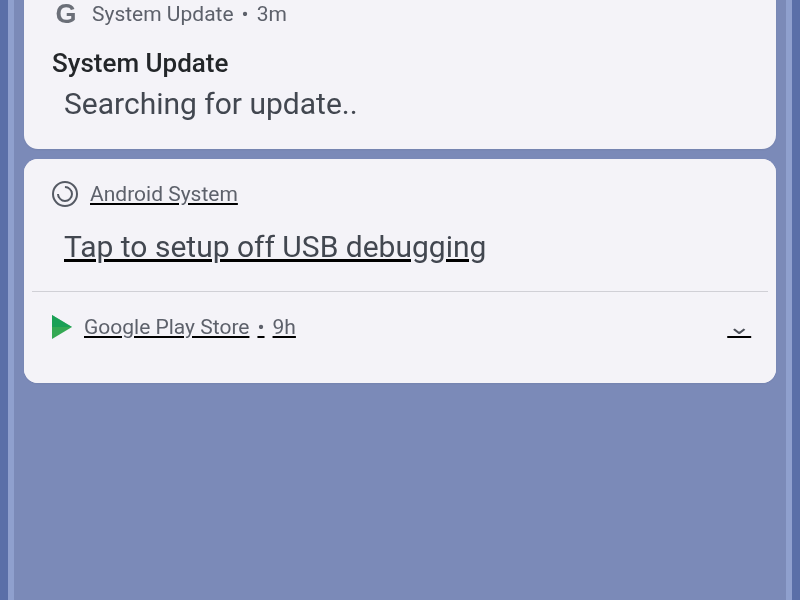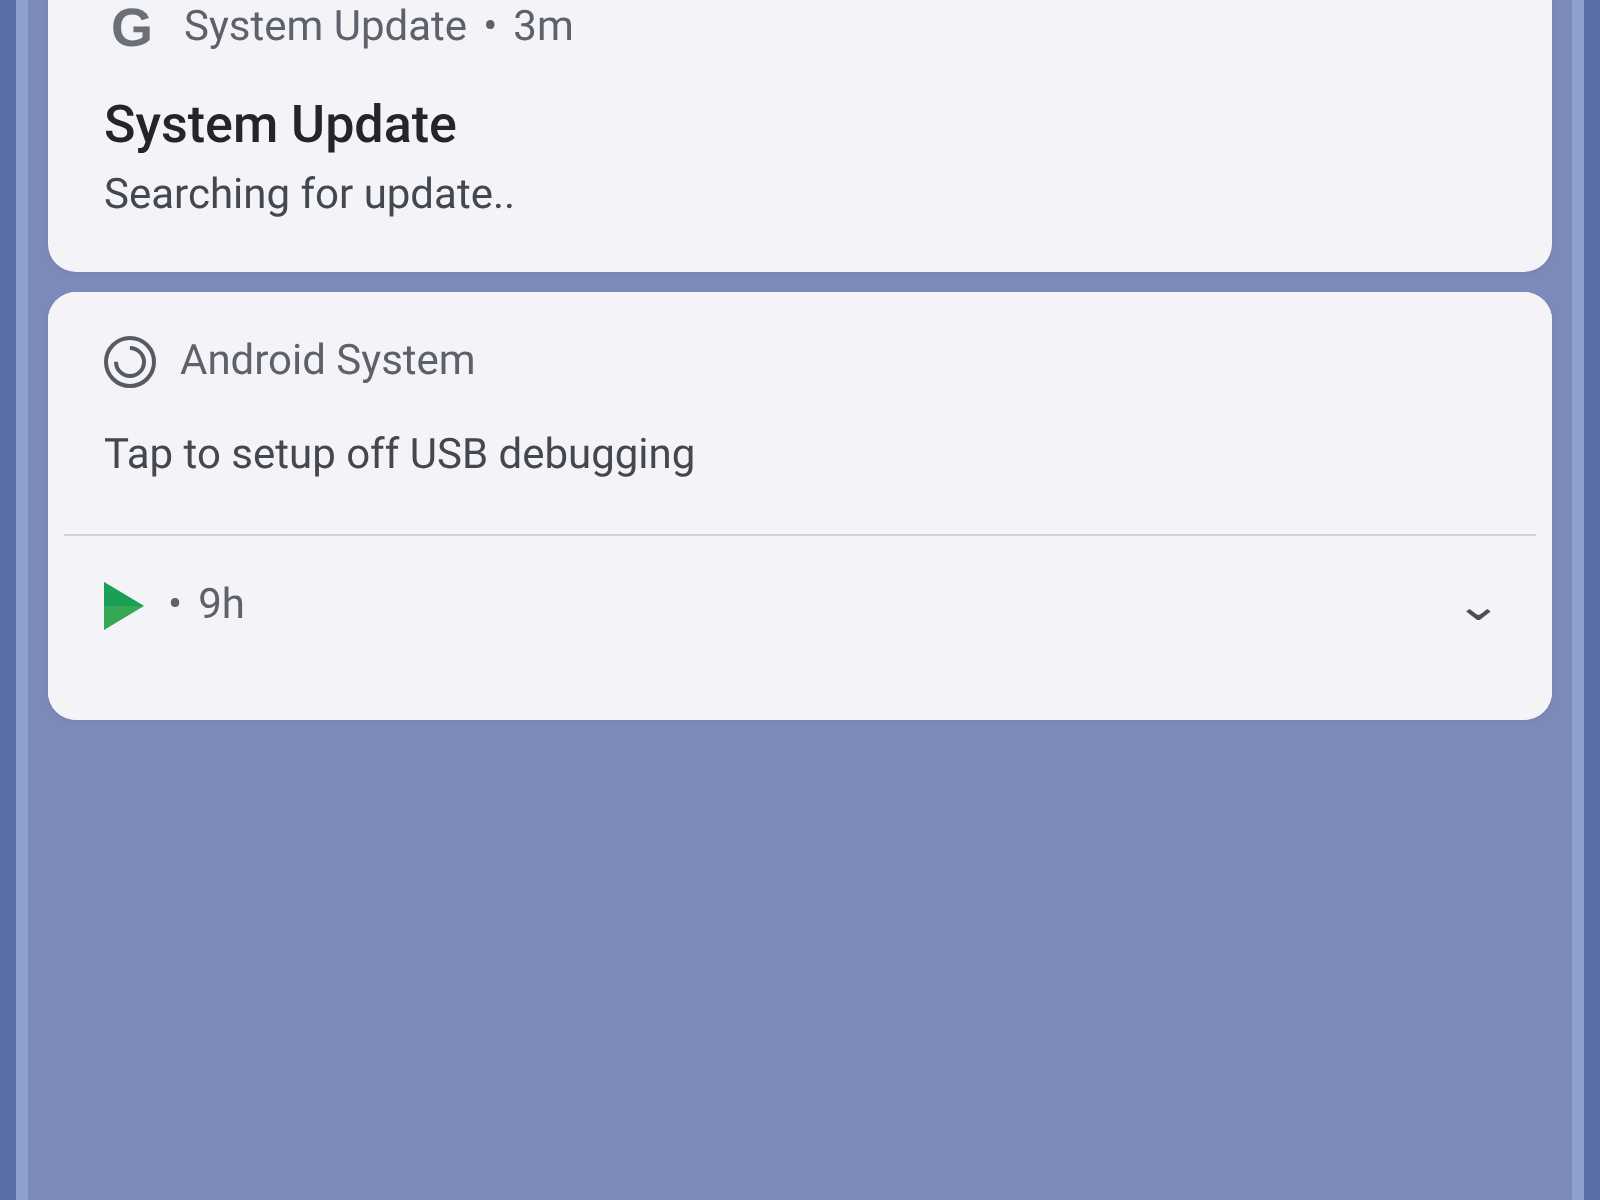--- a/index.html
+++ b/index.html
@@ -75,23 +75,24 @@
       color: #5d616b;
     }
     .card-title {
       color: #232629;
       font-size: 26px;
       font-weight: 500;
       margin-bottom: 6px;
     }
     .card-body {
       color: #424750;
-      font-size: 21px;
+      font-size: 30px;
       font-weight: 400;
       line-height: 1.35;
+      margin-left: 12px;
     }
     .icon-g {
       width: 28px;
       height: 28px;
       display: inline-flex;
       align-items: center;
       justify-content: center;
       color: #6b6f78;
       font-family: "Product Sans", Arial, sans-serif;
       font-size: 27px;
@@ -144,20 +145,21 @@
     .card-group {
       background: #f4f3f8;
       border-radius: 14px;
       margin-bottom: 10px;
       box-shadow: 0 1px 2px rgba(0,0,0,0.05);
     }
     .card-group .card {
       border-radius: 0;
       box-shadow: none;
       margin-bottom: 0;
+      text-decoration: underline;
     }
     .card-group .card:first-child {
       border-radius: 14px 14px 0 0;
     }
     .card-group .card:last-child {
       border-radius: 0 0 14px 14px;
     }
     .card-divider {
       height: 1px;
       background: #d0d0d6;
@@ -201,20 +203,21 @@
       </div>
       <div class="card-body">Tap to setup off USB debugging</div>
     </div>
 
     <div class="card-divider"></div>
 
     <div class="card">
       <div class="card-header">
         <span class="icon-play"></span>
         <div class="card-header-text">
+          <span>Google Play Store</span>
           <span class="dot-sep">•</span>
           <span>9h</span>
         </div>
         <span class="chevron">⌄</span>
       </div>
     </div>
 
   </div>
 
 </div>

